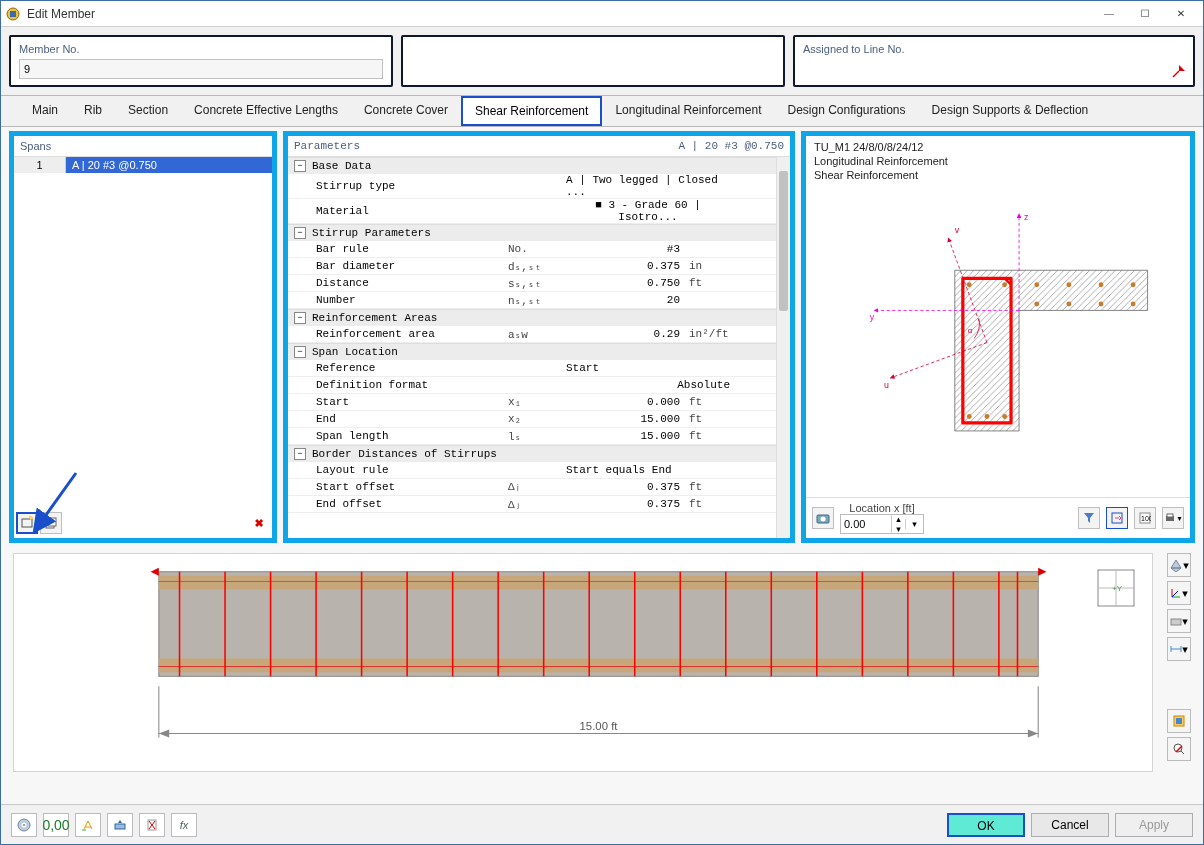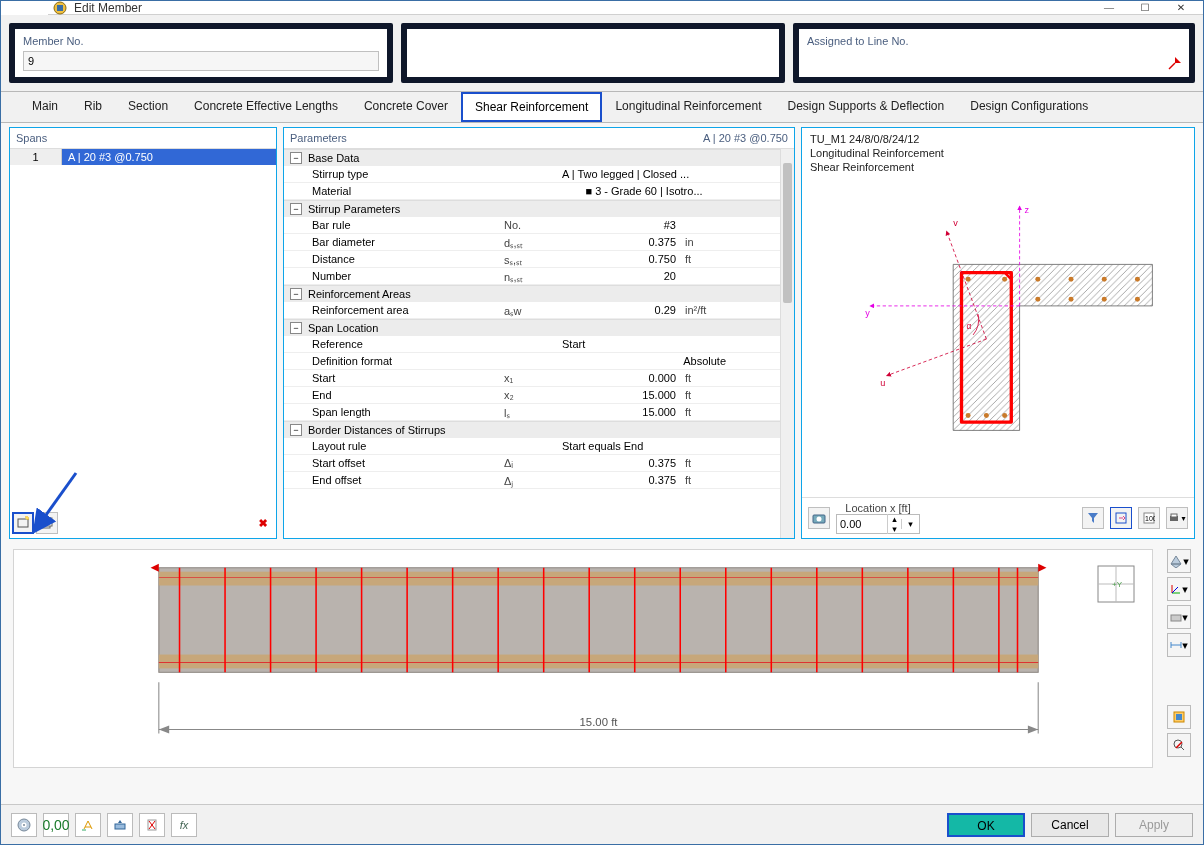--- a/index.html
+++ b/index.html
@@ -1,35 +1,35 @@
 <!DOCTYPE html>
 <html><head>
 <meta charset="utf-8">
 <style>
 * { box-sizing: border-box; margin: 0; padding: 0; }
 body { font-family: "Segoe UI", Tahoma, sans-serif; font-size: 11px; background: #fff; width: 1204px; height: 845px; overflow: hidden; }
 .window { border: 1px solid #3a6ea5; width: 1204px; height: 845px; display: flex; flex-direction: column; }
-.titlebar { height: 14px; background: #fff; display: flex; align-items: center; padding: 0 4px; border-bottom: 1px solid #d0d0d0; margin-left: 47px; }
+.titlebar { height: 26px; background: #fff; display: flex; align-items: center; padding: 0 4px; border-bottom: 1px solid #d0d0d0; }
 .titlebar .icon { width: 16px; height: 16px; margin-right: 6px; display:inline-flex;align-items:center;justify-content:center;}
 .titlebar .title { flex: 1; font-size: 12px; color: #333; }
 .titlebar .win-btn { width: 36px; height: 24px; display: inline-flex; align-items: center; justify-content: center; font-family: "Segoe UI Symbol"; font-size: 10px; color:#333; }
 .toprow { display: flex; gap: 8px; padding: 8px; background: #f1f1f1; border-bottom: 1px solid #b8b8b8; }
-.fieldgroup { border: 6px solid #0f172a; background: #fff; padding: 6px 8px; flex:1; position:relative; border-radius:2px;}
+.fieldgroup { border: 2px solid #0f172a; background: #fff; padding: 6px 8px; flex:1; position:relative; border-radius:2px;}
 .fieldgroup .lbl { color: #4a5e7f; font-size: 11px; }
 .fieldgroup input { width: 100%; border: 1px solid #c0c0c0; background: #f6f6f6; height: 20px; padding: 0 4px; font-size:11px; margin-top:4px;}
 .fieldgroup .pick-icon { position:absolute; right:6px; bottom:6px; width:16px;height:16px; color:#d00;}
 .tabs { display: flex; background: #f1f1f1; padding: 0 18px; border-bottom:1px solid #b8b8b8;}
 .tab { padding: 6px 12px; font-size: 12px; color:#222; border:1px solid transparent; }
 .tab.active { border: 2px solid #1a4fcc; background: #fff; color:#000; }
 .mainarea { flex:1; display:flex; flex-direction:column; background:#f7f7f7; }
 .columns { display:flex; gap:6px; padding: 4px 8px; height: 420px; }
-.panel { background:#fff; border:1px solid #0ea5e9; display:flex; flex-direction:column; }
+.panel { background:#fff; border:5px solid #0ea5e9; display:flex; flex-direction:column; }
 .panel .ph { background:#fff; color:#4a5e7f; font-size:11px; padding:4px 6px; border-bottom:1px solid #ddd;}
 .leftp { width:268px; }
-.midp { width:512px; }
+.midp { width:512px;font-family:Liberation Mono, monospace; }
 .rightp { flex:1; }
 .spans-body { flex:1; background:#fff; }
 .spans-row { display:flex; align-items:center; }
 .spans-row .idx { width:52px; text-align:center; background:#eee; border-right:1px solid #ccc; padding:2px 0;}
 .spans-row .txt { flex:1; background:#3168d6; color:#fff; padding:2px 6px;}
 .leftp .btns { display:flex; gap:2px; padding:4px 2px; align-items:center;}
 .leftp .btns .spacer { flex:1;}
 .iconbtn { width:22px;height:22px; border:1px solid #bfbfbf; background:#f3f3f3; display:inline-flex;align-items:center;justify-content:center; font-size:11px; }
 .iconbtn.hl { border:2px solid #1a4fcc;}
 .midp .param-body{ flex:1; overflow:hidden; position:relative;}
@@ -52,21 +52,21 @@
 .spin input{ width:50px; border:none; padding:0 3px; font-size:11px;}
 .spin .sb{ width:14px; text-align:center; font-size:9px; border-left:1px solid #ccc;}
 .beamrow { height:225px; display:flex; padding:6px 12px 0 12px; gap:8px; }
 .beamcanvas { flex:1; background:#fff; border:1px solid #d4d4d4; position:relative;}
 .sidetools { width:30px; display:flex; flex-direction:column; gap:4px; align-items:flex-end;}
 .sidetools .tb { width:24px;height:24px; border:1px solid #bbb; background:#f5f5f5; display:inline-flex;align-items:center;justify-content:center; font-size:11px;}
 .footer { height:40px; border-top:1px solid #c8c8c8; background:#f1f1f1; display:flex; align-items:center; padding:0 10px; gap:6px;}
 .footer .fbtn{ width:26px;height:24px; border:1px solid #bbb; background:#fff; display:inline-flex;align-items:center;justify-content:center;}
 .footer .spacer{ flex:1;}
 .footer .dlg-btn{ width:78px;height:24px; border:1px solid #adadad; background:#e8e8e8; font-size:12px; text-align:center; line-height:22px;}
-.footer .dlg-btn.primary{ border:2px solid #1a4fcc; background:#14b8a6;}
+.footer .dlg-btn.primary{ border:2px solid #1a4fcc; background:#5eead4;}
 .footer .dlg-btn.disabled{ color:#9a9a9a; background:#efefef;}
 .arrow-annot { position:absolute; left:26px; top:465px; pointer-events:none;}
 </style>
 </head>
 <body>
 
 <div class="window">
   <div class="titlebar">
     <span class="icon">
       <svg width="14" height="14" viewBox="0 0 14 14">
@@ -98,22 +98,22 @@
   </div>
 
   <div class="tabs">
     <div class="tab">Main</div>
     <div class="tab">Rib</div>
     <div class="tab">Section</div>
     <div class="tab">Concrete Effective Lengths</div>
     <div class="tab">Concrete Cover</div>
     <div class="tab active">Shear Reinforcement</div>
     <div class="tab">Longitudinal Reinforcement</div>
+    <div class="tab">Design Configurations</div>
     <div class="tab">Design Supports &amp; Deflection</div>
-    <div class="tab">Design Configurations</div>
   </div>
 
   <div class="mainarea">
     <div class="columns">
 
       <div class="panel leftp">
         <div class="ph">Spans</div>
         <div class="spans-body">
           <div class="spans-row">
             <div class="idx">1</div>

